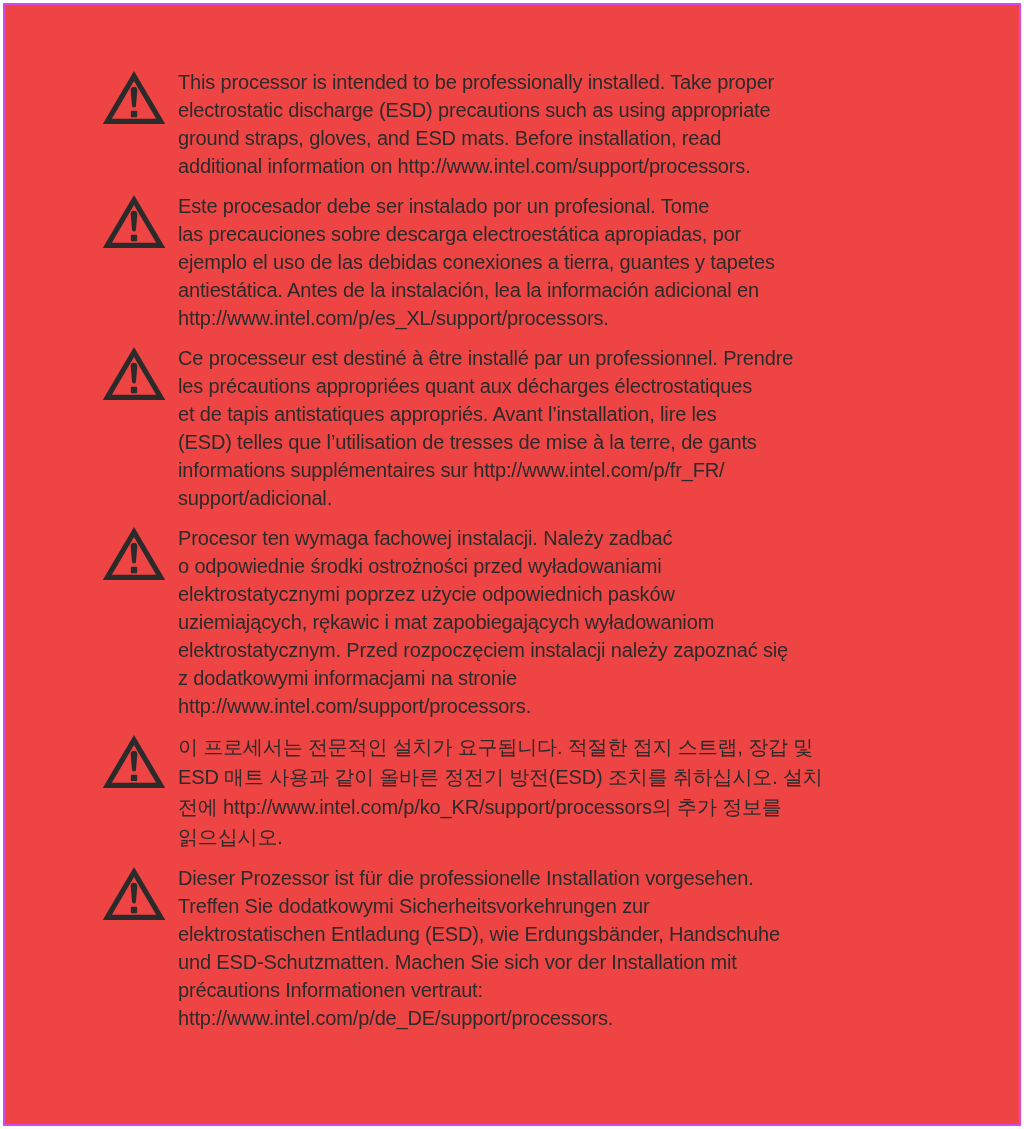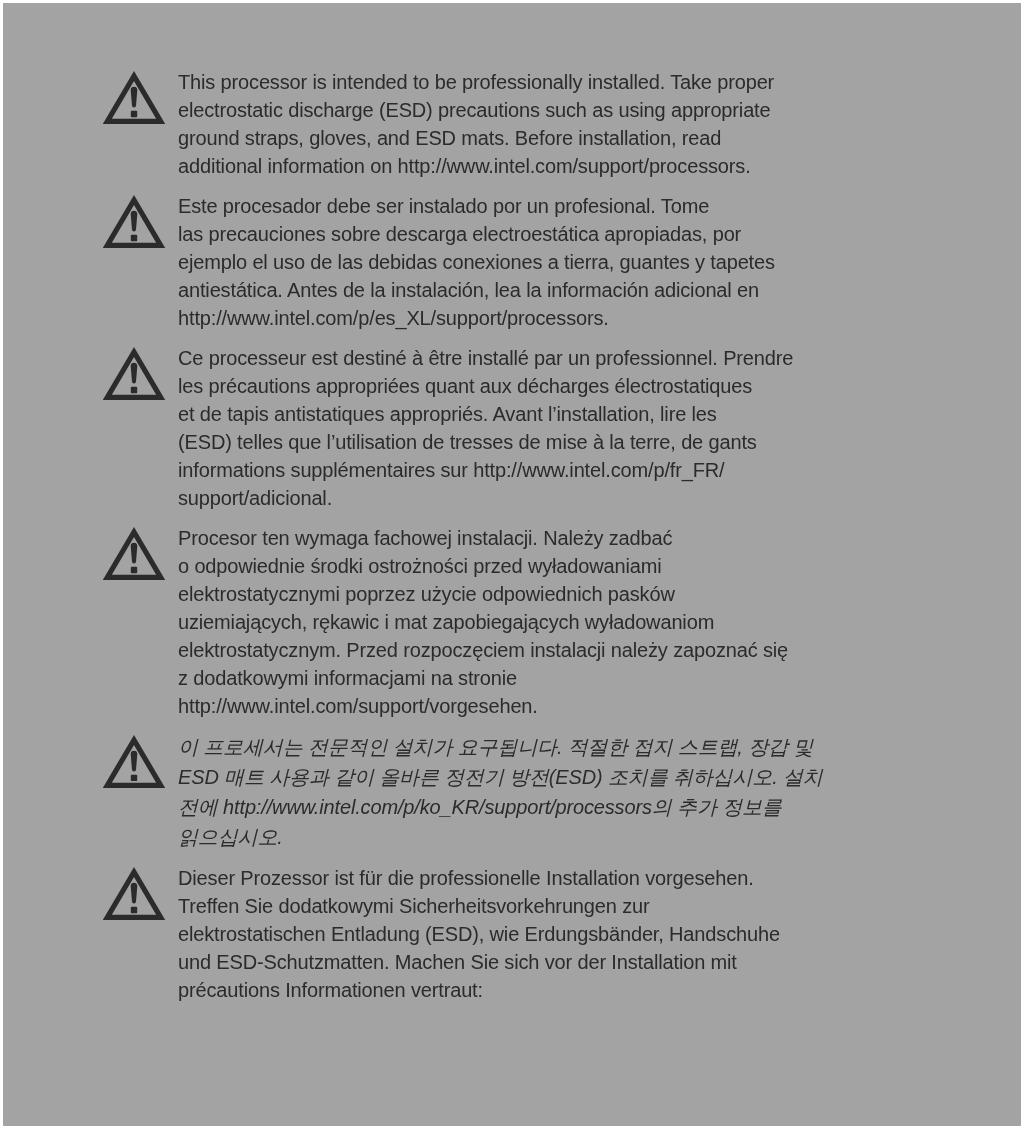--- a/index.html
+++ b/index.html
@@ -12,22 +12,22 @@
     height: 1129px;
     position: relative;
     font-family: "Liberation Sans", "DejaVu Sans", sans-serif;
   }
   .page {
     position: absolute;
     left: 3px;
     top: 3px;
     right: 3px;
     bottom: 3px;
-    border: 2px solid #a3a3a3;
-    background: #a3a3a3;
+    border: 2px solid #d946ef;
+    background: #ef4444;
     box-sizing: border-box;
   }
   .content {
     position: absolute;
     left: 99px;
     top: 63px;
     right: 58px;
   }
   .warning-row {
     display: flex;
@@ -47,21 +47,20 @@
   }
   .warn-text {
     font-size: 20px;
     line-height: 28px;
     color: #2b2b2b;
     letter-spacing: -0.15px;
     white-space: nowrap;
   }
   .warning-row.korean .warn-text {
     line-height: 30px;
-    font-style: italic;
   }
 </style>
 </head>
 <body>
 
 <div class="page">
   <div class="content">
 
     <div class="warning-row">
       <div class="warn-icon">
@@ -122,21 +121,21 @@
           <rect x="28.6" y="43.6" width="6.8" height="6.8" rx="1" fill="#2b2b2b"></rect>
         </svg>
       </div>
       <div class="warn-text">
         <div>Procesor ten wymaga fachowej instalacji. Należy zadbać</div>
         <div>o odpowiednie środki ostrożności przed wyładowaniami</div>
         <div>elektrostatycznymi poprzez użycie odpowiednich pasków</div>
         <div>uziemiających, rękawic i mat zapobiegających wyładowaniom</div>
         <div>elektrostatycznym. Przed rozpoczęciem instalacji należy zapoznać się</div>
         <div>z dodatkowymi informacjami na stronie</div>
-        <div>http://www.intel.com/support/vorgesehen.</div>
+        <div>http://www.intel.com/support/processors.</div>
       </div>
     </div>
 
     <div class="warning-row korean">
       <div class="warn-icon">
         <svg viewBox="0 0 64 60" xmlns="http://www.w3.org/2000/svg">
           <path d="M32 6.5 L60.5 55 L3.5 55 Z" fill="none" stroke="#2b2b2b" stroke-width="5.5" stroke-linejoin="miter" stroke-miterlimit="10"></path>
           <path d="M32 18 C34.5 18 35.7 19.5 35.5 22 L34.2 37.5 C34.1 39.3 33.2 40.2 32 40.2 C30.8 40.2 29.9 39.3 29.8 37.5 L28.5 22 C28.3 19.5 29.5 18 32 18 Z" fill="#2b2b2b"></path>
           <rect x="28.6" y="43.6" width="6.8" height="6.8" rx="1" fill="#2b2b2b"></rect>
         </svg>
@@ -156,17 +155,18 @@
           <path d="M32 18 C34.5 18 35.7 19.5 35.5 22 L34.2 37.5 C34.1 39.3 33.2 40.2 32 40.2 C30.8 40.2 29.9 39.3 29.8 37.5 L28.5 22 C28.3 19.5 29.5 18 32 18 Z" fill="#2b2b2b"></path>
           <rect x="28.6" y="43.6" width="6.8" height="6.8" rx="1" fill="#2b2b2b"></rect>
         </svg>
       </div>
       <div class="warn-text">
         <div>Dieser Prozessor ist für die professionelle Installation vorgesehen.</div>
         <div>Treffen Sie dodatkowymi Sicherheitsvorkehrungen zur</div>
         <div>elektrostatischen Entladung (ESD), wie Erdungsbänder, Handschuhe</div>
         <div>und ESD-Schutzmatten. Machen Sie sich vor der Installation mit</div>
         <div>précautions Informationen vertraut:</div>
+        <div>http://www.intel.com/p/de_DE/support/processors.</div>
       </div>
     </div>
 
   </div>
 </div>
 
 </body></html>

